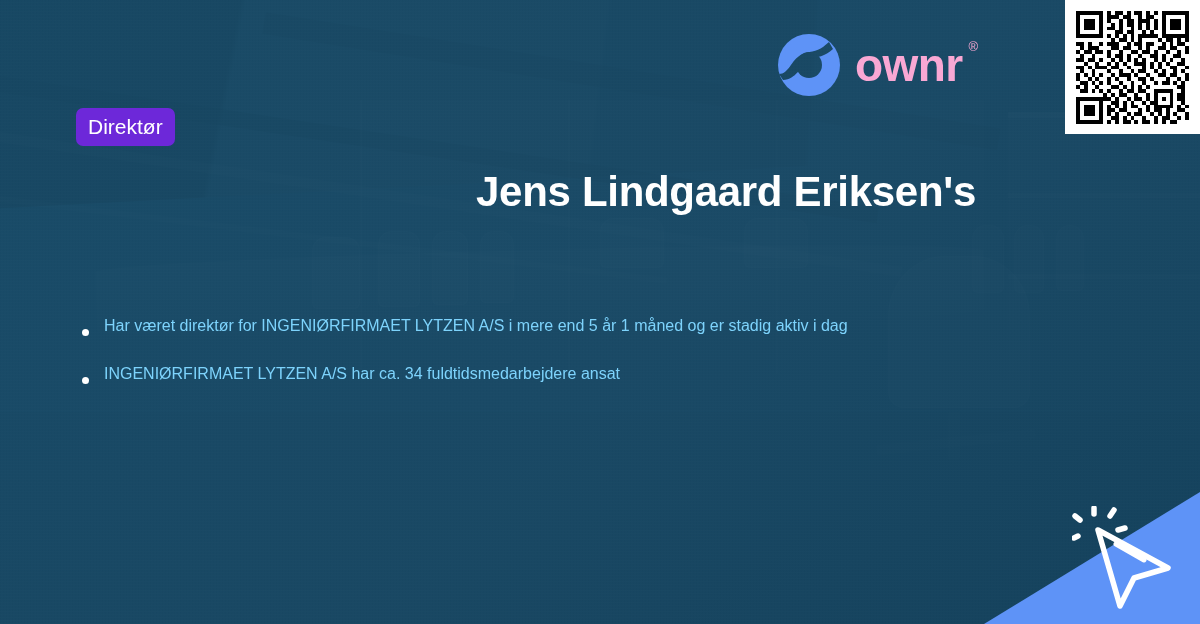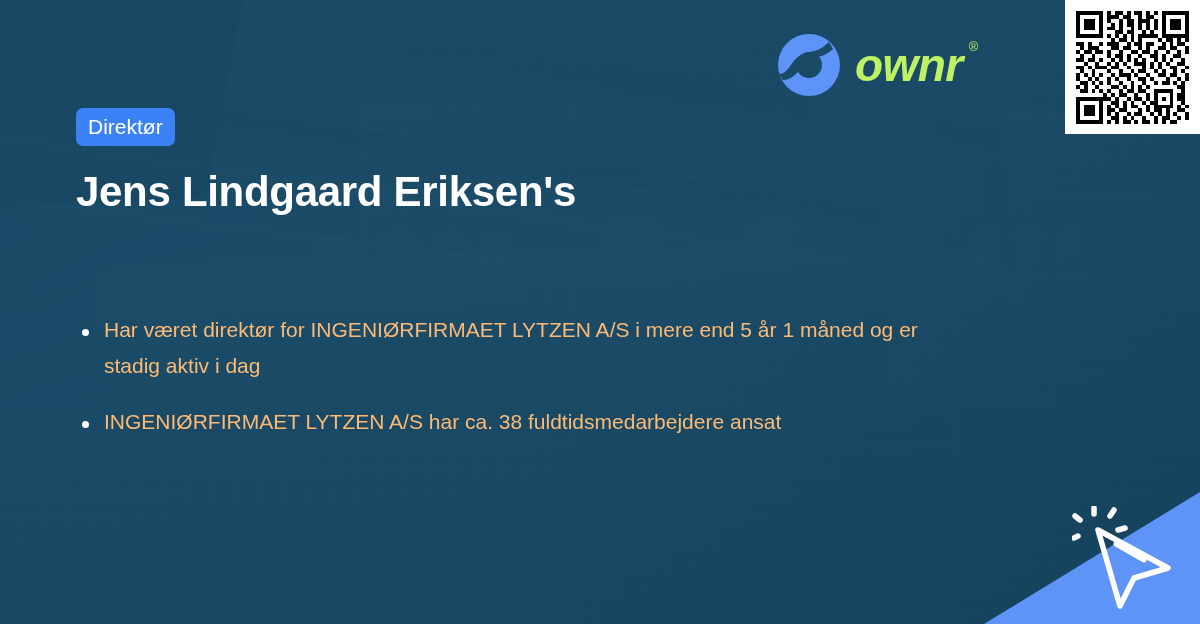--- a/index.html
+++ b/index.html
@@ -154,55 +154,55 @@
     position: absolute;
     left: 777px;
     top: 33px;
     display: flex;
     align-items: center;
     gap: 14px;
   }
   .logo-mark { width: 64px; height: 64px; display: block; }
   .logo-word {
     position: relative;
-    color: #bef264;
+    color: #f9a8d4;
     font-size: 46px;
     font-weight: bold;
     letter-spacing: -0.6px;
     line-height: 1;
-    font-style: italic;
   }
   .logo-reg {
     position: absolute;
     top: -2px;
     right: -15px;
     font-size: 13px;
     font-weight: normal;
     line-height: 1;
   }
 
   
   .content {
     position: absolute;
     left: 76px;
     top: 108px;
     width: 900px;
   }
   .badge {
     display: inline-block;
-    background: #3b82f6;
+    background: #6d28d9;
     color: #ffffff;
     font-size: 21px;
     line-height: 1;
     padding: 8px 12px 9px;
     border-radius: 7px;
   }
   .headline {
     margin-top: 22px;
     color: #ffffff;
+    text-align: right;
   }
   .headline .line1 {
     font-size: 42px;
     font-weight: bold;
     letter-spacing: -0.3px;
     line-height: 1.12;
   }
   .headline .line2 {
     font-size: 35px;
     font-weight: normal;
@@ -214,22 +214,22 @@
     list-style: none;
     margin: 0;
     padding: 0;
     position: absolute;
     left: 76px;
     top: 312px;
     width: 880px;
   }
   .facts li {
     position: relative;
-    color: #fdba74;
-    font-size: 21px;
+    color: #7dd3fc;
+    font-size: 16px;
     line-height: 1.72;
     padding-left: 28px;
     margin-bottom: 20px;
   }
   .facts li:last-child { margin-bottom: 0; }
   .facts li .dot {
     position: absolute;
     left: 6px;
     top: 17px;
     width: 7px;
@@ -560,17 +560,17 @@
     </div>
   </div>
 
   <ul class="facts">
     <li>
       <span class="dot"></span>
       <span>Har været direktør for INGENIØRFIRMAET LYTZEN A/S i mere end 5 år 1 måned og er stadig aktiv i dag</span>
     </li>
     <li>
       <span class="dot"></span>
-      <span>INGENIØRFIRMAET LYTZEN A/S har ca. 38 fuldtidsmedarbejdere ansat</span>
+      <span>INGENIØRFIRMAET LYTZEN A/S har ca. 34 fuldtidsmedarbejdere ansat</span>
     </li>
   </ul>
 
 </div>
 
 </body></html>

